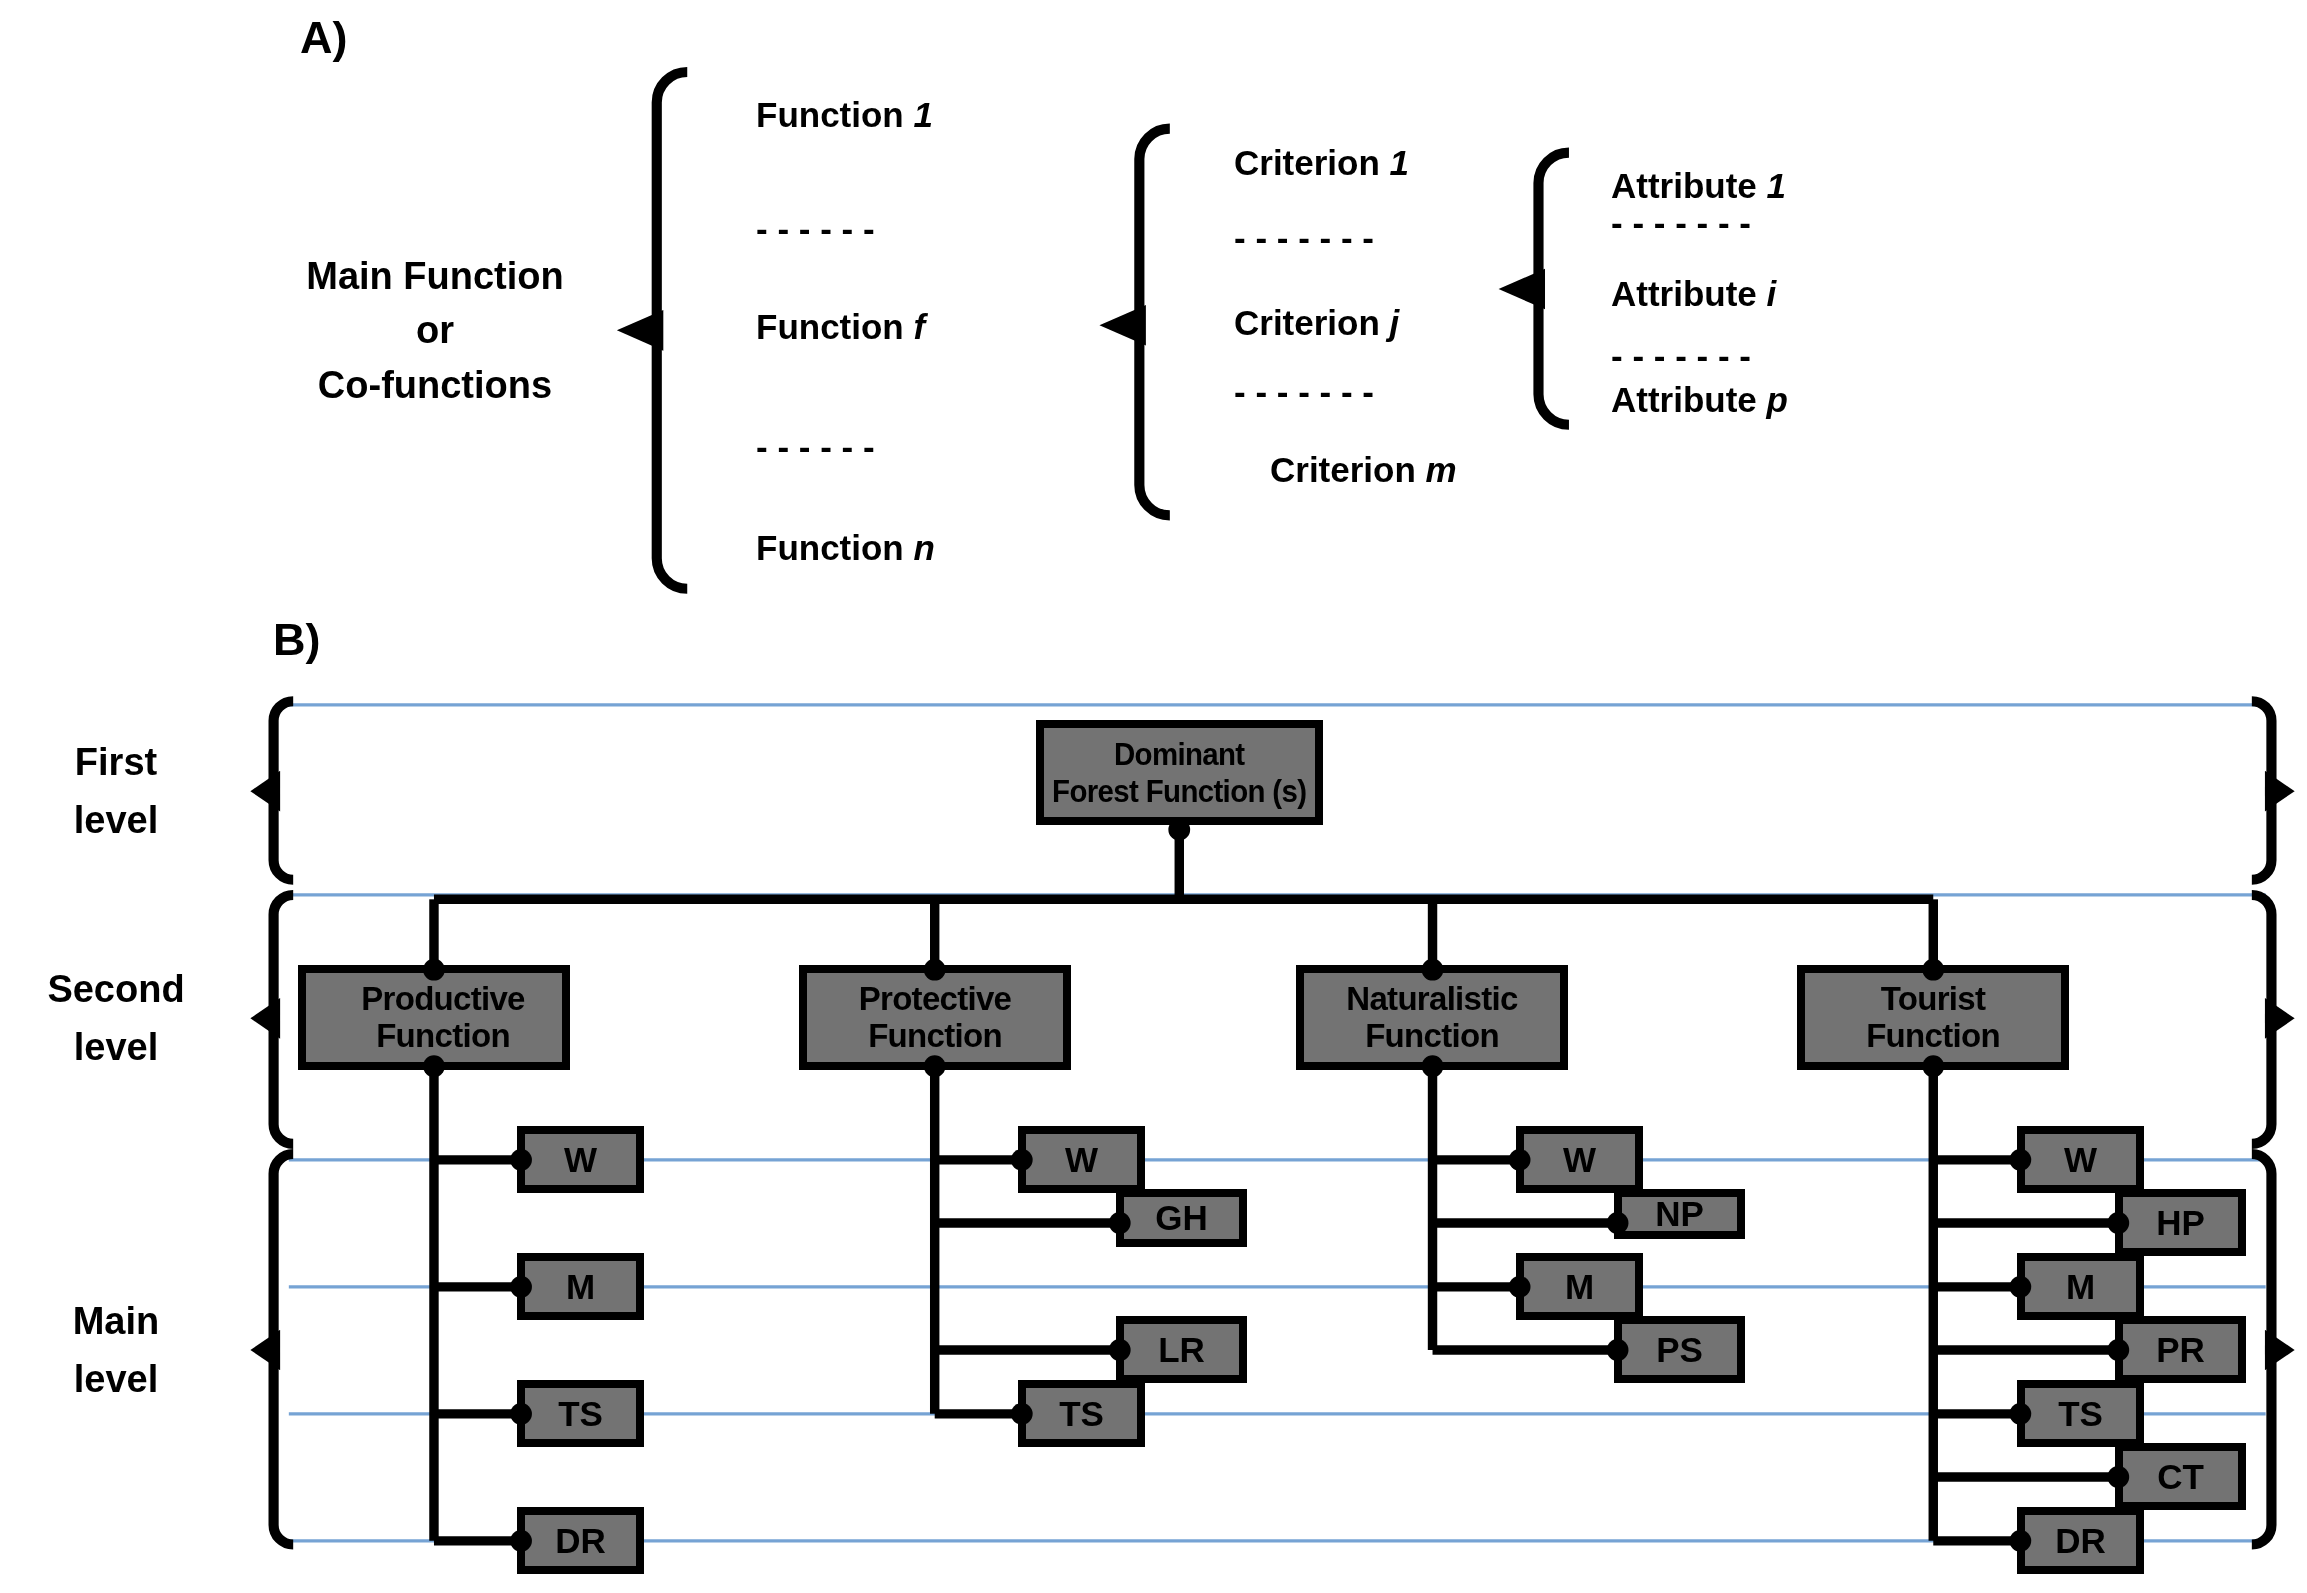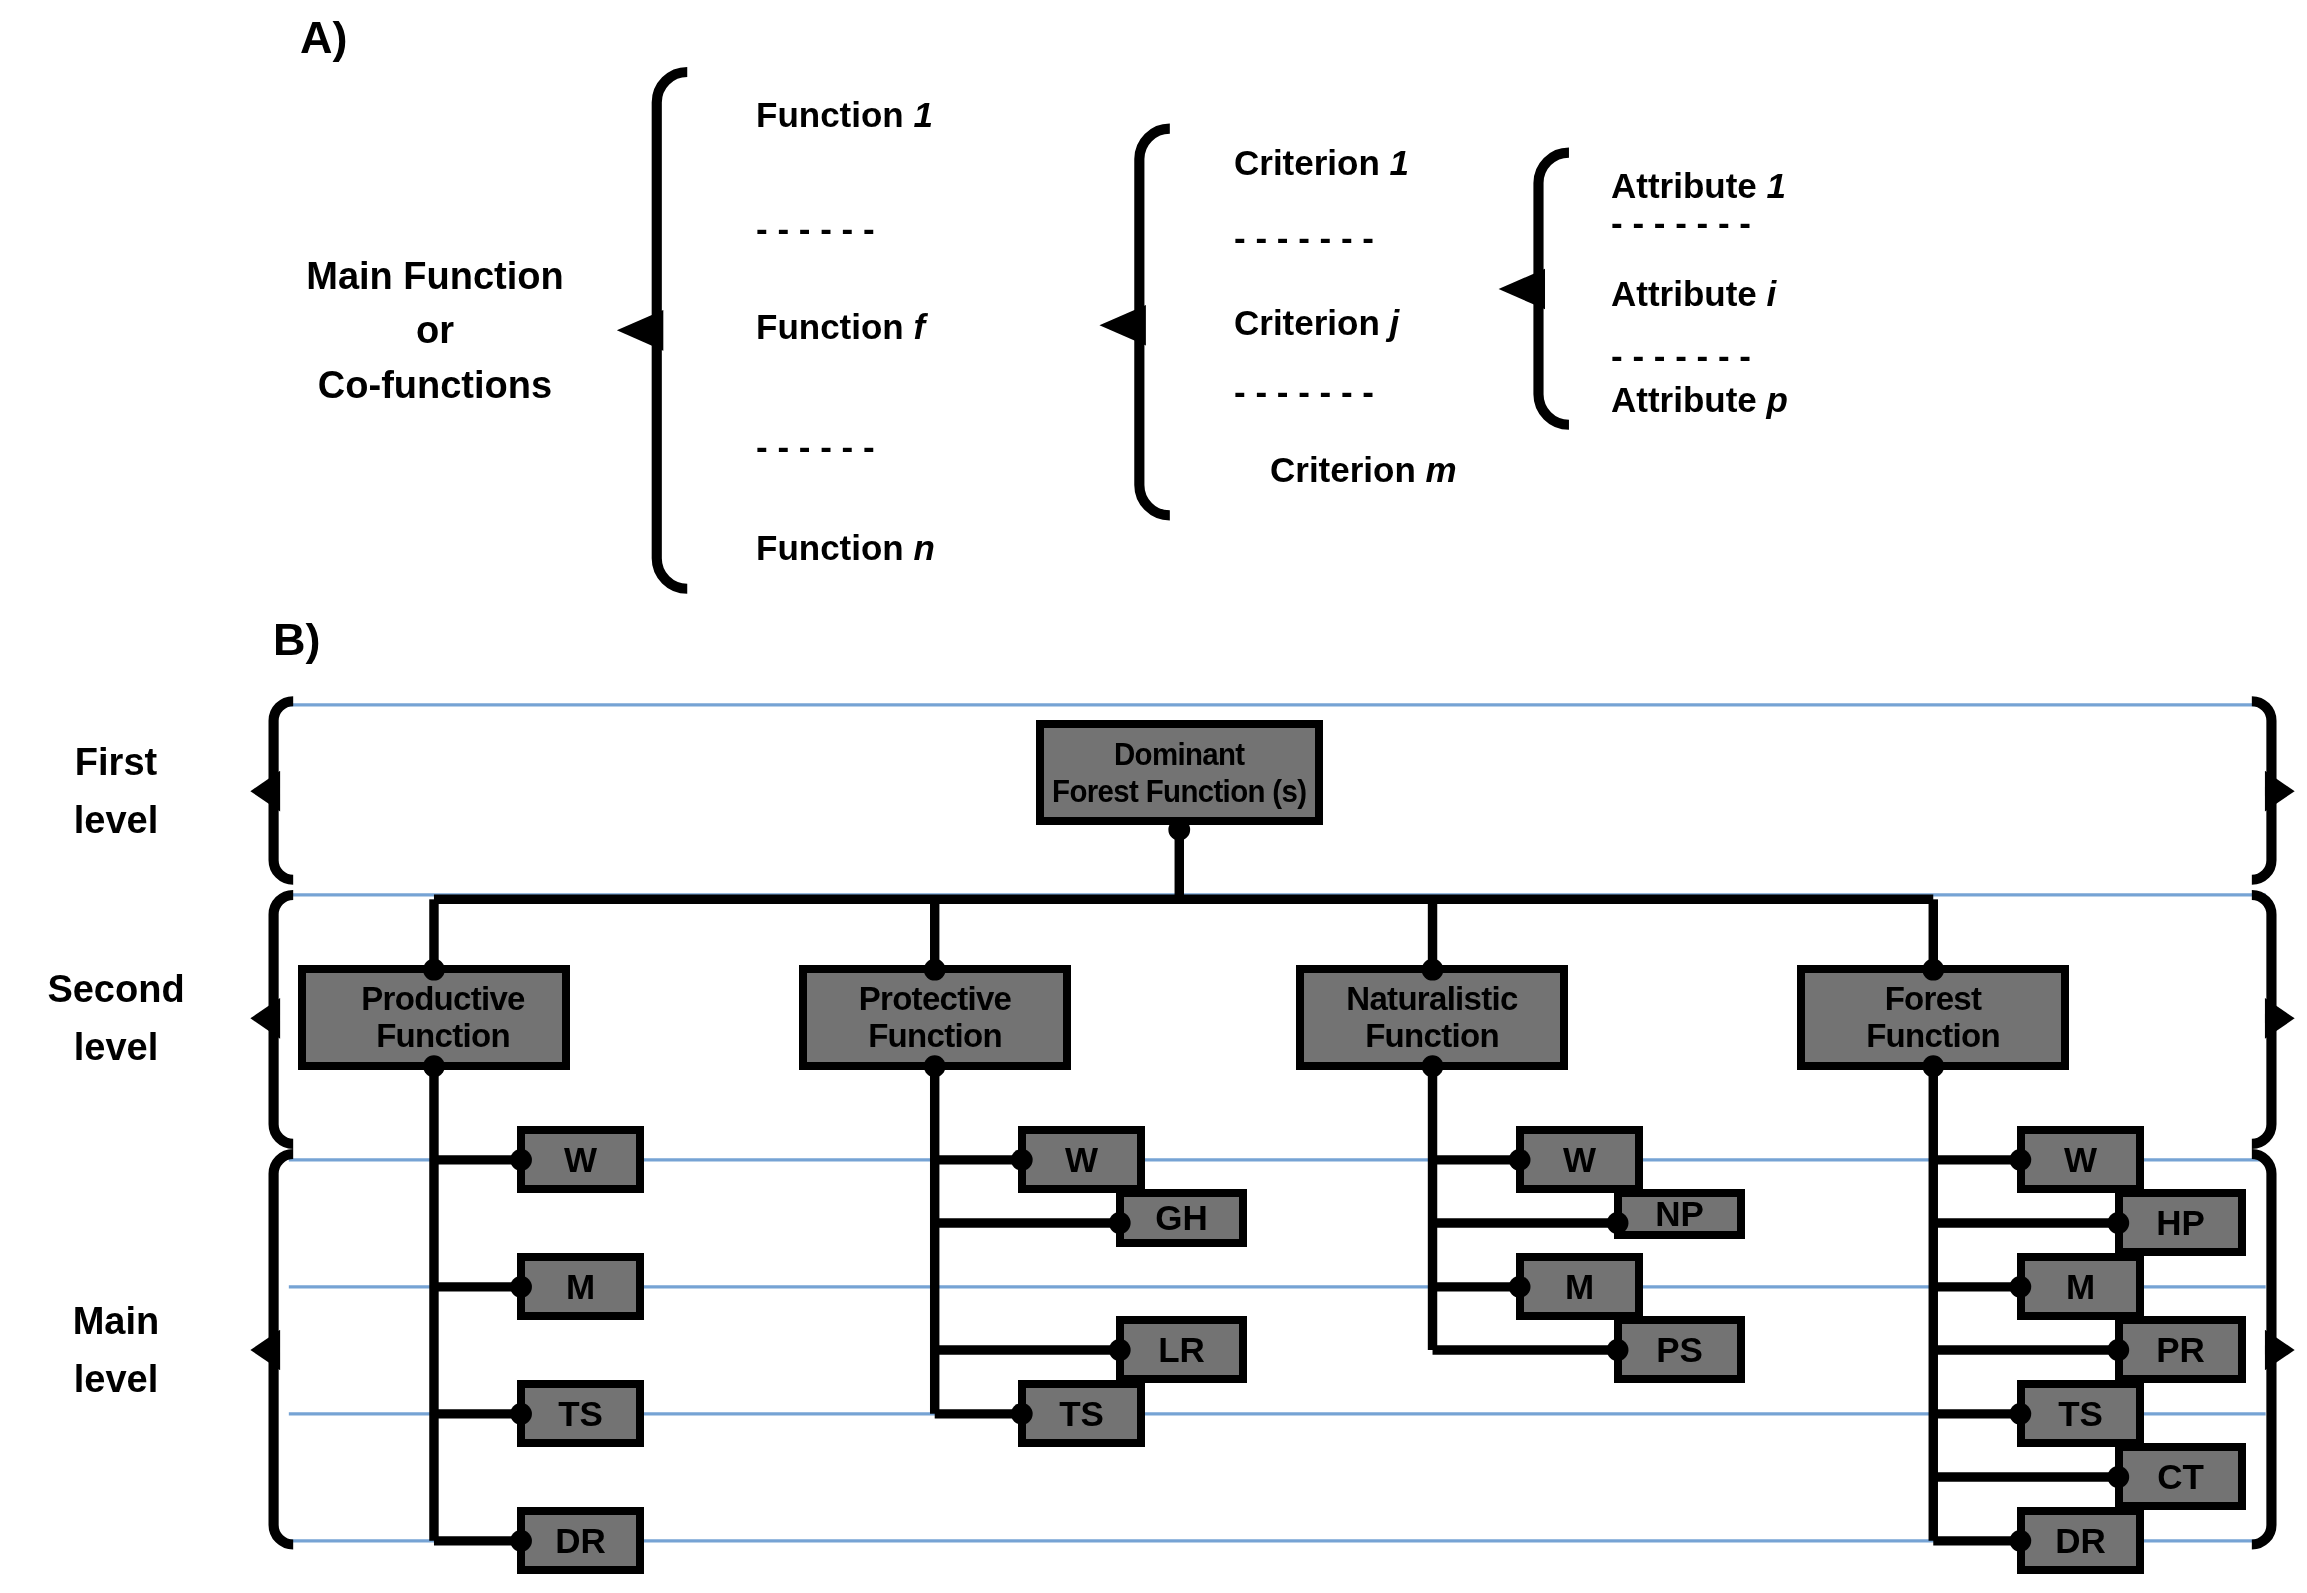--- a/index.html
+++ b/index.html
@@ -163,21 +163,21 @@
         <div class="leaftext">NP</div>
       </div>
       <div class="abs nodebox leafbox" style="left: 1516px; top: 1253px; width: 127px; height: 67px;">
         <div class="leaftext">M</div>
       </div>
       <div class="abs nodebox leafbox" style="left: 1614px; top: 1316px; width: 131px; height: 67px;">
         <div class="leaftext">PS</div>
       </div>
       <div class="abs nodebox" style="left: 1797px; top: 965px; width: 272px; height: 105px;">
         <div class="boxtext">
-          <div>Forest</div>
+          <div>Tourist</div>
           <div>Function</div>
         </div>
       </div>
       <div class="abs nodebox leafbox" style="left: 2017px; top: 1126px; width: 127px; height: 67px;">
         <div class="leaftext">W</div>
       </div>
       <div class="abs nodebox leafbox" style="left: 2115px; top: 1189px; width: 131px; height: 67px;">
         <div class="leaftext">HP</div>
       </div>
       <div class="abs nodebox leafbox" style="left: 2017px; top: 1253px; width: 127px; height: 67px;">

